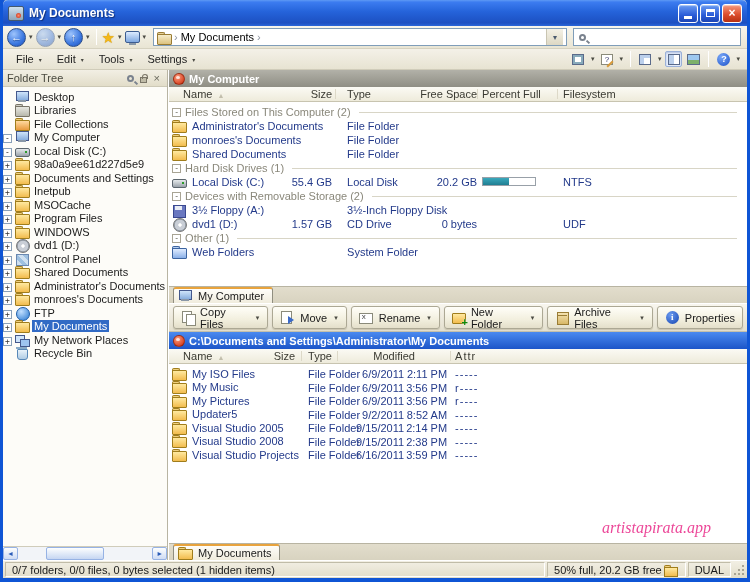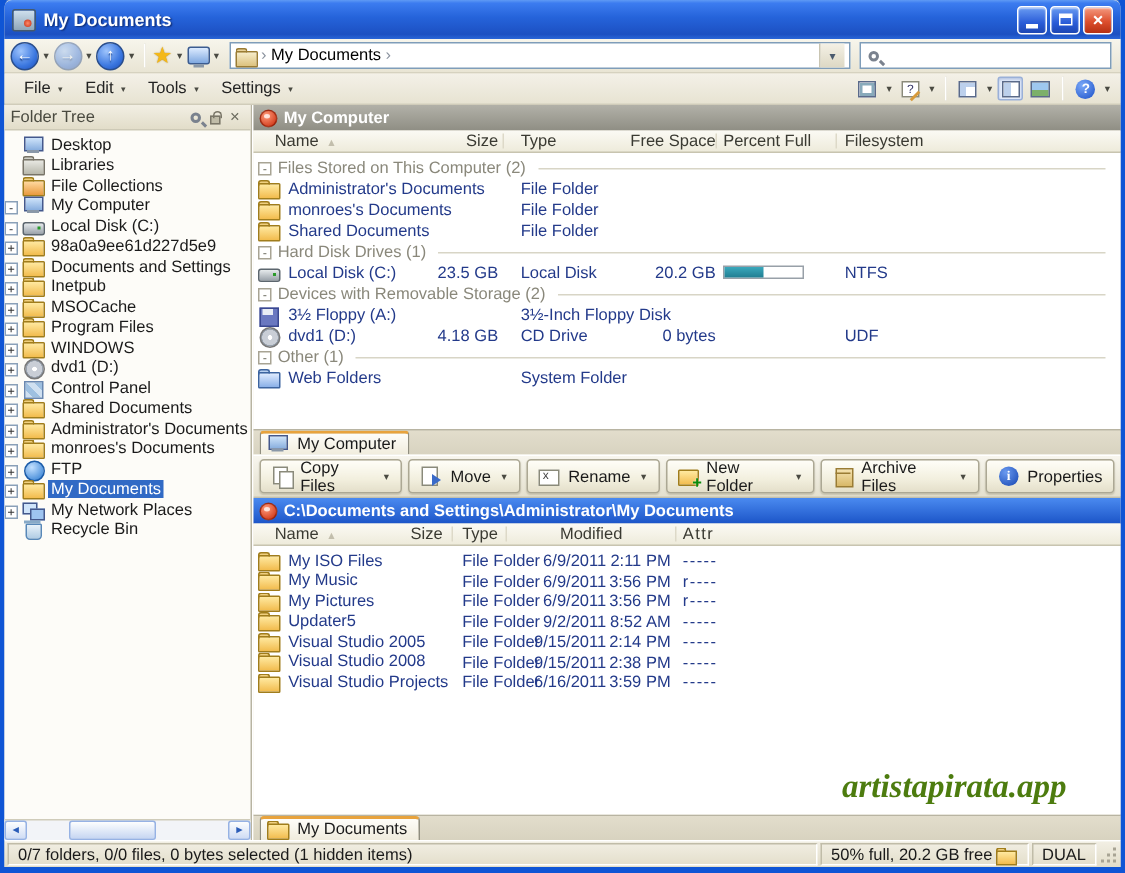--- a/index.html
+++ b/index.html
@@ -123,21 +123,21 @@
 .tp-bar{left:313px;top:2px}
 .pbar{display:block;width:54px;height:9px;border:1px solid #98a0a8;background:#fff}
 .pfill{display:block;height:100%;background:linear-gradient(#3aa8bc,#207e92)}
 .pbar[data-p="50"] .pfill{width:50%}
 .tp-fs{left:394px}
 .bp-size{left:60px;width:66px;text-align:right}
 .bp-type{left:139px}
 .bp-date{left:172px;width:63px;text-align:right}
 .bp-time{left:235px;width:43px;text-align:right}
 .bp-attr{left:286px;letter-spacing:1px}
-.watermark{position:absolute;right:36px;bottom:6px;font-family:"Liberation Serif","DejaVu Serif",serif;font-weight:bold;font-style:italic;font-size:22px;color:#4d7c0f}
+.watermark{position:absolute;right:36px;bottom:6px;font-family:"Liberation Serif","DejaVu Serif",serif;font-weight:normal;font-style:italic;font-size:16px;color:#ec4899}
 
 .tabbar{height:17px;flex:0 0 17px;background:linear-gradient(#e2ddcc,#d8d3c0);border-top:1px solid #b8b4a2;display:flex;align-items:flex-end;padding-left:4px}
 .tab{display:flex;align-items:center;gap:3px;height:16px;padding:0 8px 0 4px;background:linear-gradient(#fefdf9,#f0ecdd);border:1px solid #908e80;border-bottom:none;border-top:2px solid #e8a33d;border-radius:3px 3px 0 0;color:#1a1a1a}
 
 .midbar{height:29px;flex:0 0 29px;display:flex;align-items:center;gap:4px;padding:0 4px;background:linear-gradient(#f8f6ee,#e4e0ce);border-top:1px solid #fff;border-bottom:1px solid #c4c0ac}
 .tbtn{display:flex;align-items:center;gap:4px;height:23px;padding:0 7px;border:1px solid #aca894;border-radius:3px;background:linear-gradient(#fffef8,#f2efde 60%,#e4dfca);box-shadow:0 1px 1px rgba(120,110,80,.25);color:#1a1a1a}
 .tbtn .caret{font-size:7px;margin-left:2px}
 .bi{width:16px;height:14px;position:relative}
 .bi[data-icon="copy"]::before{content:"";position:absolute;left:1px;top:0;width:8px;height:10px;background:#fff;border:1px solid #8a8a7a}
 .bi[data-icon="copy"]::after{content:"";position:absolute;left:5px;top:3px;width:8px;height:10px;background:#fff;border:1px solid #8a8a7a}
@@ -459,21 +459,21 @@
               </div>
 
             </div>
             <div class="lrow">
 
               <div style="height:100%">
                 <span class="cell c-name">
                   <span class="ti" data-icon="drive"></span>
                   <span>Local Disk (C:)</span>
                 </span>
-                <span class="cell tp-size">23.5 GB</span>
+                <span class="cell tp-size">55.4 GB</span>
                 <span class="cell tp-type">Local Disk</span>
                 <span class="cell tp-free">20.2 GB</span>
                 <span class="cell tp-bar">
                   <span class="pbar" data-p="50">
                     <span class="pfill"></span>
                   </span>
                 </span>
                 <span class="cell tp-fs">NTFS</span>
               </div>
             </div>
@@ -499,21 +499,21 @@
                 <span class="cell tp-fs"></span>
               </div>
             </div>
             <div class="lrow">
 
               <div style="height:100%">
                 <span class="cell c-name">
                   <span class="ti" data-icon="disc"></span>
                   <span>dvd1 (D:)</span>
                 </span>
-                <span class="cell tp-size">4.18 GB</span>
+                <span class="cell tp-size">1.57 GB</span>
                 <span class="cell tp-type">CD Drive</span>
                 <span class="cell tp-free">0 bytes</span>
                 <span class="cell tp-bar"></span>
                 <span class="cell tp-fs">UDF</span>
               </div>
             </div>
             <div class="lrow">
               <div class="group-line">
                 <span class="gbox">-</span>
                 <span>Other  (1)</span>

